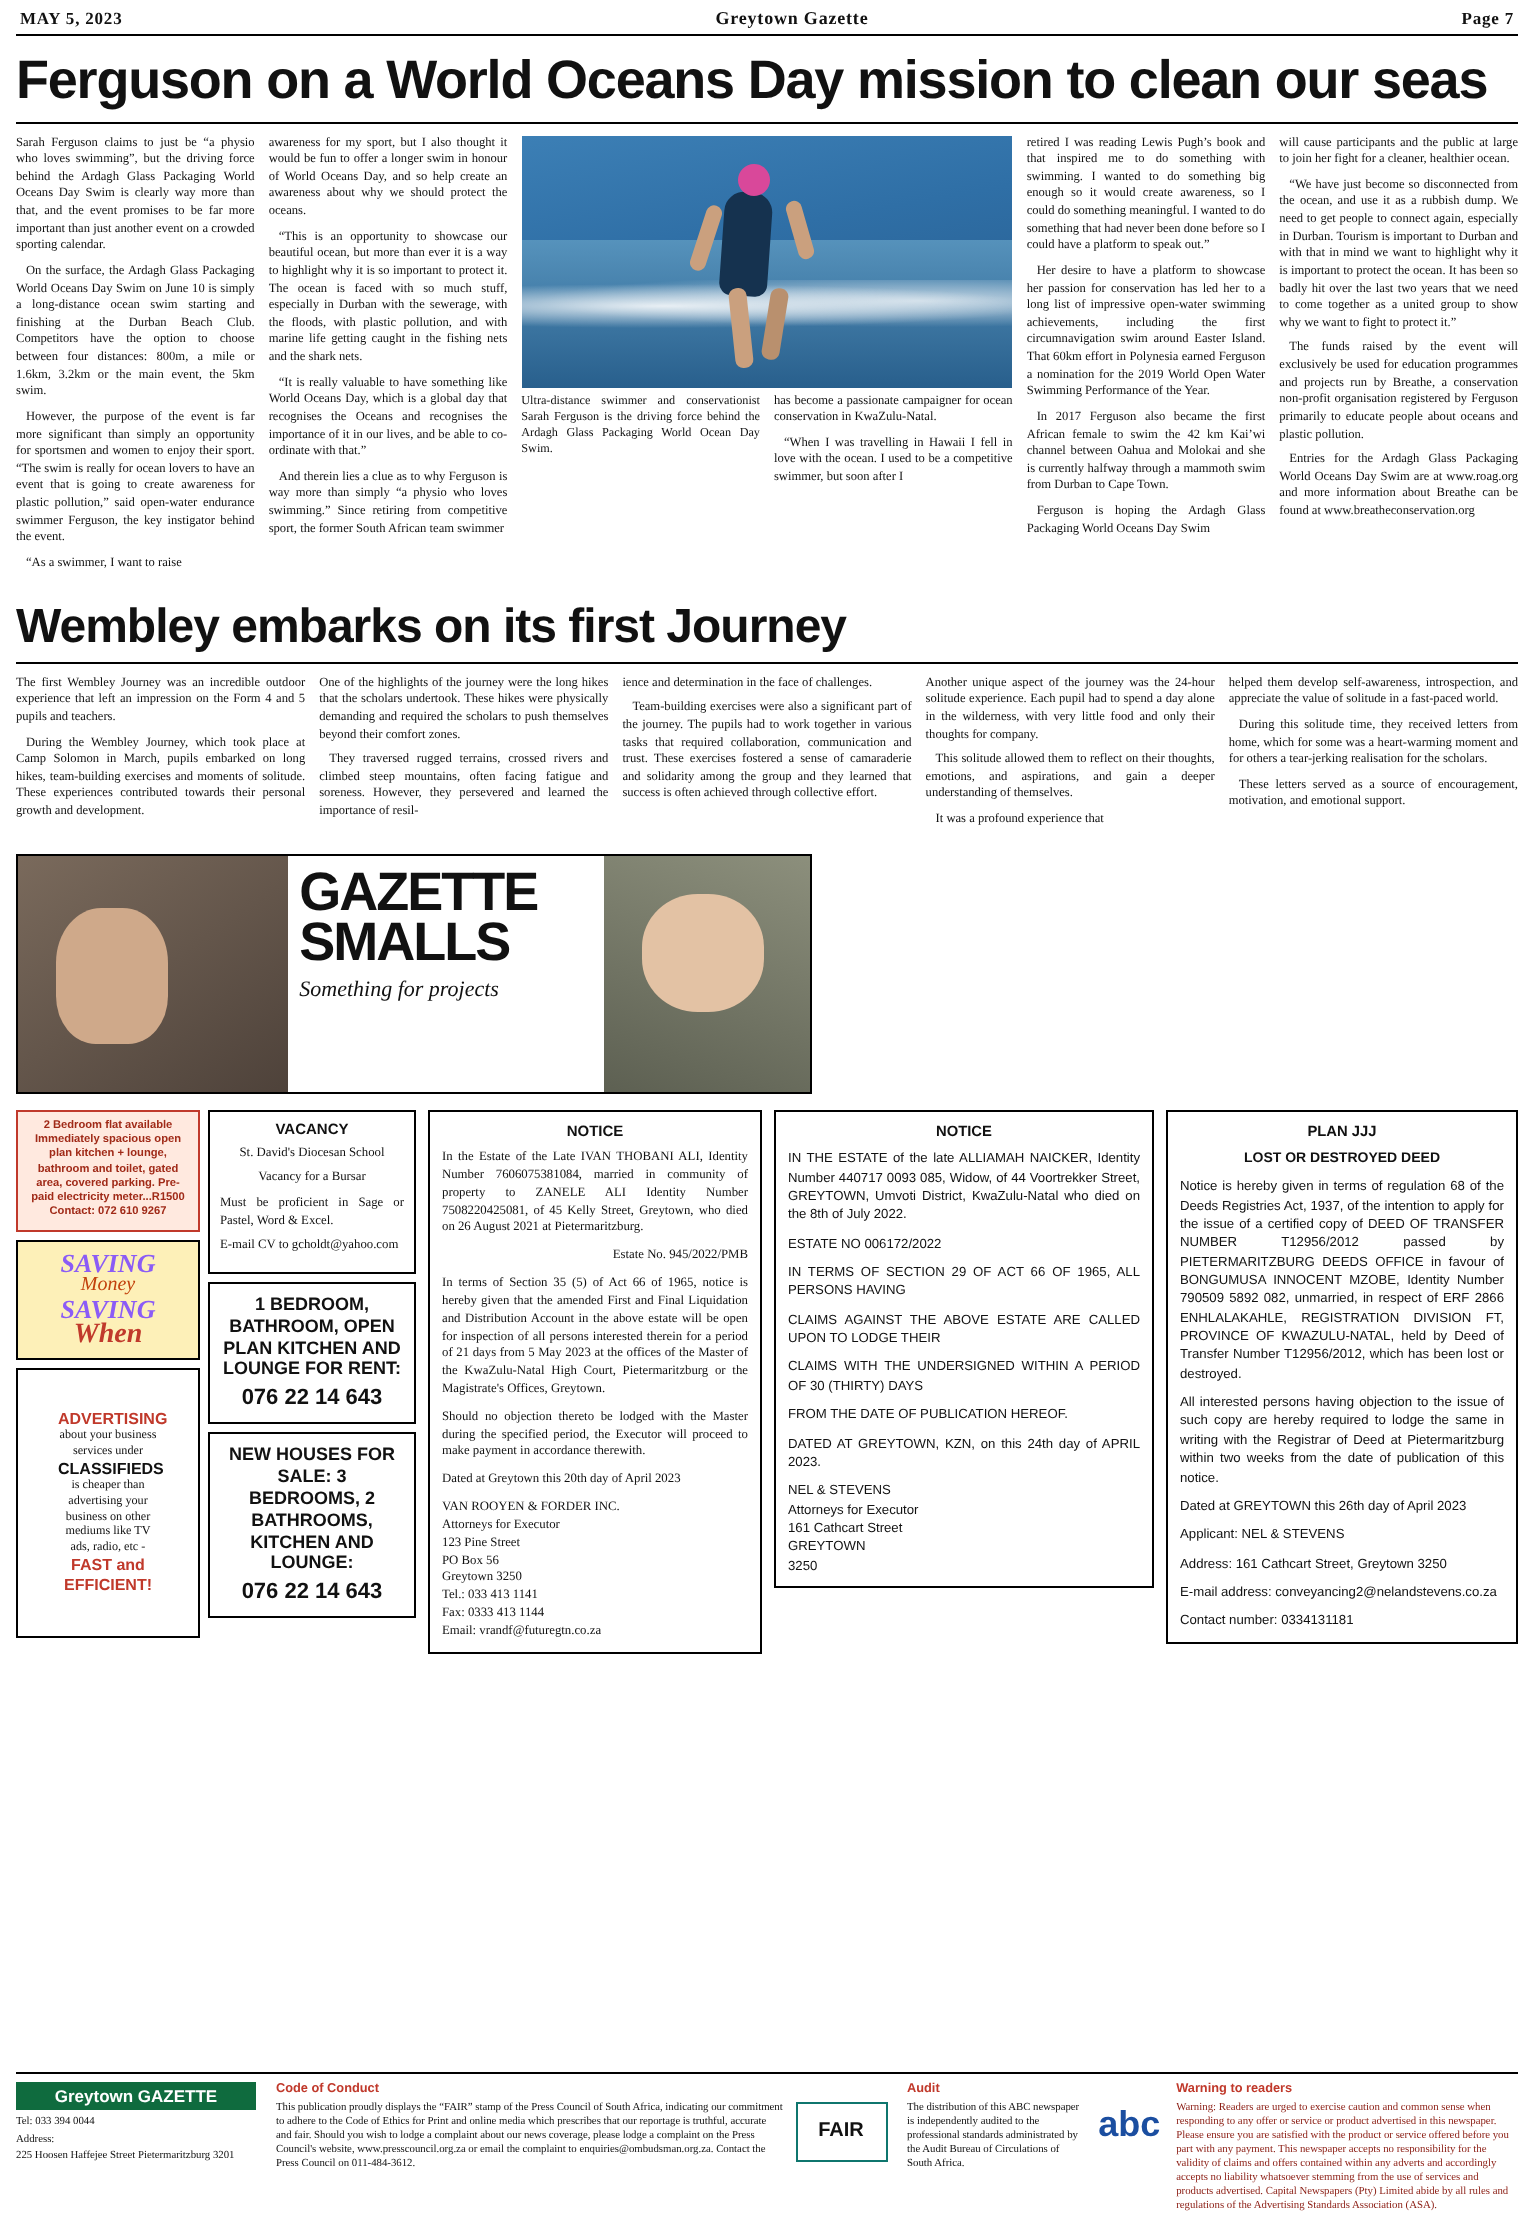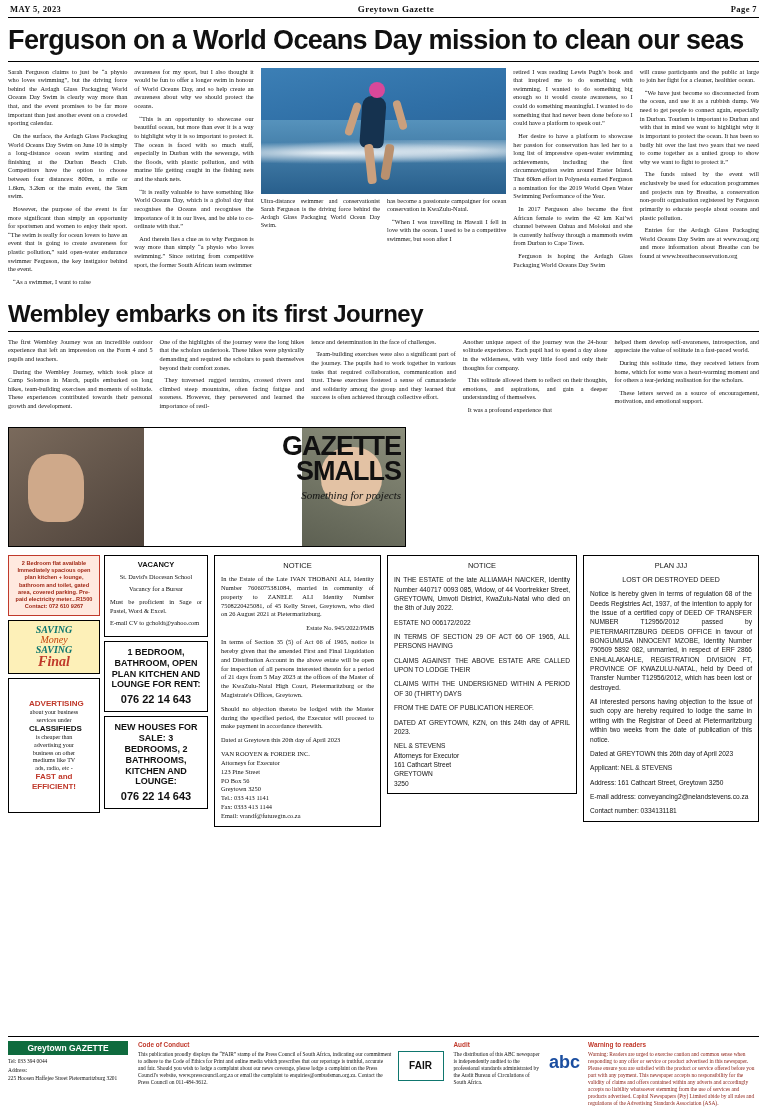--- a/index.html
+++ b/index.html
@@ -116,21 +116,21 @@
     background:#cfa98a; border-radius:40% 40% 35% 35%;
   }
   .gz-banner .ph-right {
     position:absolute; right:0; top:0; width:26%; height:100%;
     background:linear-gradient(200deg,#8c8f7c,#5d6052);
   }
   .gz-banner .ph-right:after{
     content:""; position:absolute; left:18%; top:16%; width:60%; height:50%;
     background:#e3c2a4; border-radius:45%;
   }
-  .gz-words { flex:1; padding:6px 4px 0 6px; z-index:2;text-align:right; }
+  .gz-words { flex:1; padding:6px 4px 0 6px; z-index:2; }
   .gz-words .l1, .gz-words .l2 {
     font-family:"Liberation Sans", sans-serif; font-weight:bold;
     font-size:27px; line-height:0.95; letter-spacing:-1px;
   }
   .gz-words .l3 {
     font-family:"Liberation Serif", serif; font-style:italic;
     font-size:11px; margin-top:4px;
   }
 
   .box { border:1px solid #000; padding:4px 5px; font-size:6.4px; line-height:1.35; margin-bottom:4px; }
@@ -146,39 +146,39 @@
     font-size:11.5px; line-height:1.16; text-align:center; margin-bottom:4px;
   }
   .redbox {
     border:1px solid #c0392b; background:#ffe9df; color:#a02a18;
     font-family:"Liberation Sans", sans-serif; font-weight:bold;
     font-size:5.6px; line-height:1.3; padding:4px; text-align:center; margin-bottom:4px;
   }
   .savingbox {
     border:1px solid #000; background:#fdf0b8; padding:4px; text-align:center; margin-bottom:4px;
   }
-  .savingbox .s1 { font-family:"Liberation Serif",serif; font-style:italic; font-weight:bold; font-size:10px; color:#0f766e; line-height:1; }
+  .savingbox .s1 { font-family:"Liberation Serif",serif; font-style:italic; font-weight:bold; font-size:13px; color:#8b5cf6; line-height:1; }
   .savingbox .s2 { font-family:"Liberation Serif",serif; font-style:italic; font-weight:normal; font-size:10px; color:#c2410c; line-height:1.05; }
   .savingbox .s3 { font-family:"Liberation Serif",serif; font-style:italic; font-weight:bold; font-size:14px; color:#c0392b; line-height:1; }
   .advbox {
     border:1px solid #000; background:#fff; padding:20px; text-align:center;
     font-size:6.1px; line-height:1.25; font-family:"Liberation Serif", serif;
   }
   .advbox .big { font-family:"Liberation Sans",sans-serif; font-weight:bold; font-size:8px; }
   .advbox .red { color:#c0392b; font-weight:bold; }
 
   .bigad {
     border:1px solid #000; padding:5px; text-align:center;
     font-family:"Liberation Sans", sans-serif; font-weight:bold;
     font-size:9px; line-height:1.2; margin-bottom:4px;
   }
   .bigad .phone { font-size:11px; margin-top:3px; }
 
   .legal { border:1px solid #000; padding:5px 6px; font-size:6.4px; line-height:1.38; }
-  .legal h4 { text-align:center; font-family:"Liberation Sans",sans-serif; font-weight:normal; font-size:7.5px; margin:0 0 4px 0; }
+  .legal h4 { text-align:center; font-family:"Liberation Sans",sans-serif; font-weight:bold; font-size:7.5px; margin:0 0 4px 0; }
   .legal p { margin:0 0 5px 0; text-align:justify; }
 
   .notice-col { font-family:"Liberation Sans", sans-serif; }
   .notice-col .legal { font-family:"Liberation Sans", sans-serif; font-size:6.6px; line-height:1.42; }
   .notice-col .legal h4 { font-size:7.4px; }
 
   
   .footer {
     position:absolute; left:8px; right:8px; bottom:6px;
     border-top:1px solid #000; padding-top:4px;
@@ -308,21 +308,21 @@
 
   <div class="smalls" style="border-top:none; margin-top:4px;">
 
     <div style="display:grid; grid-template-columns: 92px 104px; column-gap:4px;">
       <div>
         <div class="redbox">2 Bedroom flat available Immediately spacious open plan kitchen + lounge, bathroom and toilet, gated area, covered parking. Pre-paid electricity meter...R1500 Contact: 072 610 9267</div>
         <div class="savingbox">
           <div class="s1">SAVING</div>
           <div class="s2">Money</div>
           <div class="s1">SAVING</div>
-          <div class="s3">Final</div>
+          <div class="s3">When</div>
         </div>
         <div class="advbox">
           <div class="big red">ADVERTISING</div>
           <div>about your business services under</div>
           <div class="big">CLASSIFIEDS</div>
           <div>is cheaper than advertising your business on other mediums like TV ads, radio, etc -</div>
           <div class="red big">FAST and EFFICIENT!</div>
         </div>
       </div>
       <div>

